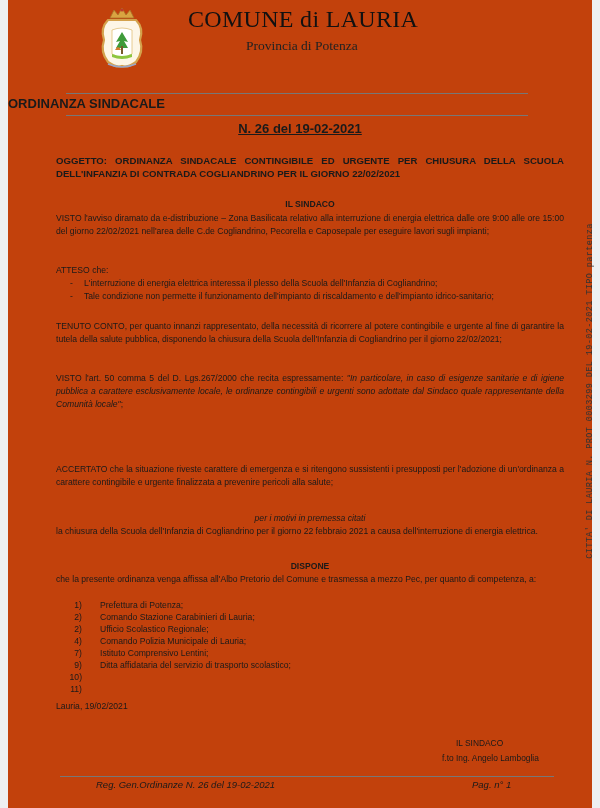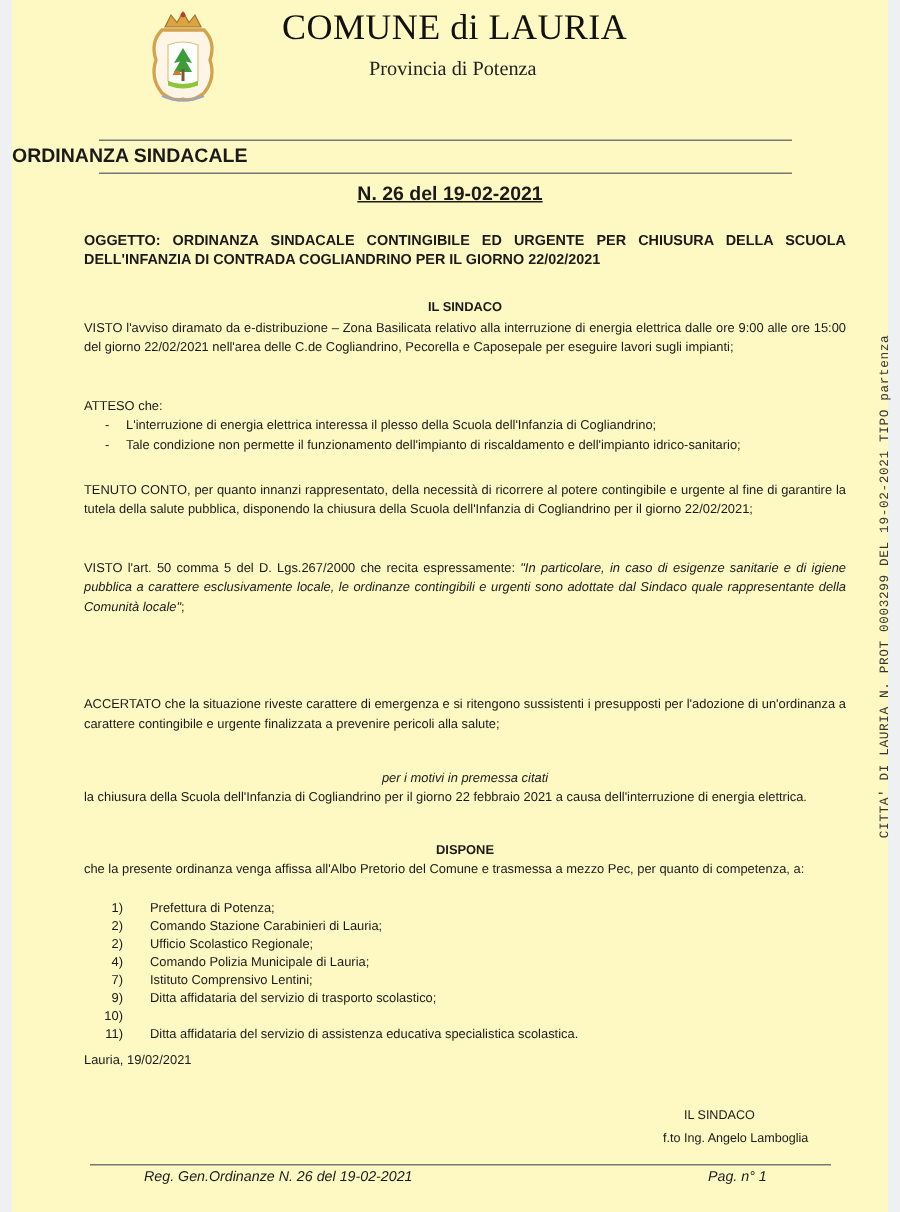--- a/index.html
+++ b/index.html
@@ -1,17 +1,17 @@
 <!DOCTYPE html>
 <html><head>
 <meta charset="utf-8">
 <style>
   html, body { margin:0; padding:0; }
   body { width:600px; height:808px; background:#eef0f2; position:relative; overflow:hidden; font-family:"Liberation Sans", sans-serif; color:#1a1a1a; }
-  .page { position:absolute; left:8px; top:0; width:584px; height:808px; background:#fef9c3; }
+  .page { position:absolute; left:8px; top:0; width:584px; height:808px; background:#c2410c; }
   .abs { position:absolute; }
   .crest { left:84px; top:6px; width:60px; height:66px; }
   .title { left:180px; top:6px; font-family:"Liberation Serif", serif; font-size:24px; letter-spacing:0.3px; color:#111; white-space:nowrap; }
   .subtitle { left:238px; top:38px; font-family:"Liberation Serif", serif; font-size:13.5px; color:#222; white-space:nowrap; }
   .rule { left:58px; width:462px; height:0; border-top:1px solid #777; }
   .ord-title { left:0; width:584px; top:96px; text-align:left; font-weight:bold; font-size:13px; }
   .ord-num { left:0; width:584px; top:121px; text-align:center; font-weight:bold; font-size:13px; text-decoration:underline; }
   .oggetto { left:48px; width:508px; top:154px; font-weight:bold; font-size:9.6px; line-height:13px; text-align:justify; text-align-last:left; }
   .body { left:48px; width:508px; font-size:8.6px; line-height:13px; }
   .just { text-align:justify; }
@@ -111,21 +111,20 @@
       </div>
     <div class="list-row">
         <span class="num">9)</span>
         <span class="lbl">Ditta affidataria del servizio di trasporto scolastico;</span>
       </div>
     <div class="list-row">
         <span class="num">10)</span>
       </div>
     <div class="list-row">
         <span class="num">11)</span>
-        <span class="lbl">Ditta affidataria del servizio di assistenza educativa specialistica scolastica.</span>
       </div>
   </div>
 
   <div class="abs body" style="top:700px;">Lauria, 19/02/2021</div>
 
   <div class="abs sign" style="left:448px; top:736px;">IL SINDACO</div>
   <div class="abs sign" style="left:434px; top:751px;">f.to Ing. Angelo Lamboglia</div>
 
   <div class="abs rule" style="left:52px; width:494px; top:776px;"></div>
   <div class="abs footer" style="left:88px; top:779px;">Reg. Gen.Ordinanze N. 26 del 19-02-2021</div>

